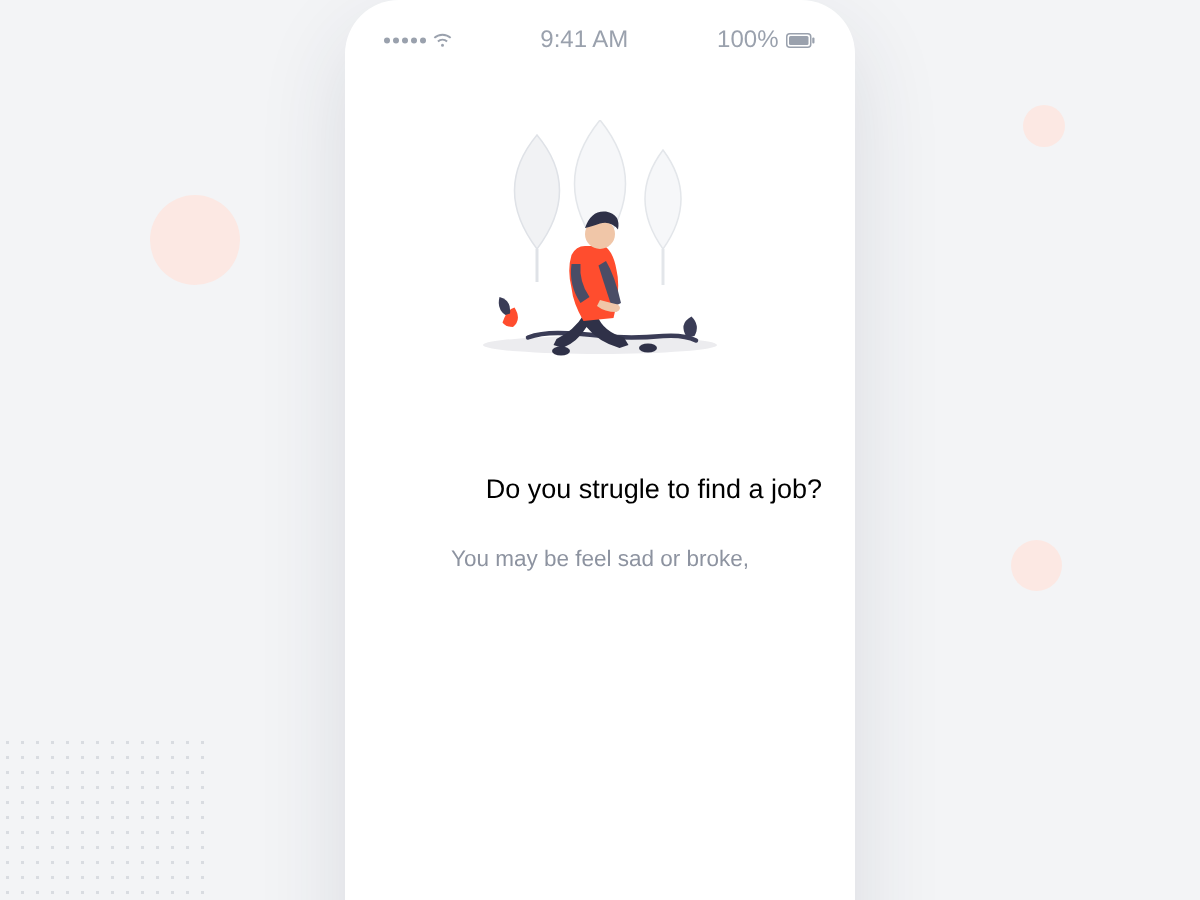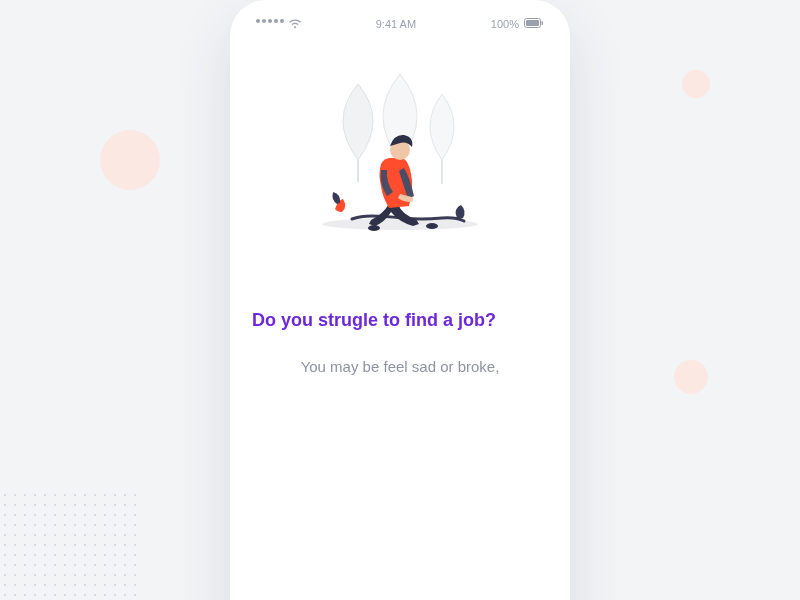--- a/index.html
+++ b/index.html
@@ -40,39 +40,39 @@
       padding: 16px 22px 22px 22px;
       z-index: 1;
       margin-top: 80px;
       display: flex;
       flex-direction: column;
     }
     .status-bar {
       display: flex;
       align-items: center;
       justify-content: space-between;
-      font-size: 11px;
+      font-size: 16px;
       color: #9aa1ad;
       padding: 2px 4px 0 4px;
     }
-    .status-left, .status-right { display: flex; align-items: flex-start; gap: 5px; }
+    .status-left, .status-right { display: flex; align-items: center; gap: 5px; }
     .sig-dots { display: flex; gap: 2px; }
     .sig-dots span { width: 4px; height: 4px; background:#9aa1ad; border-radius:50%; display:block; }
     .wifi-icon, .battery-icon { display:inline-flex; }
     .illustration {
       margin: 44px auto 0 auto;
       width: 240px; height: 190px;
       display:flex; align-items:center; justify-content:center;
     }
     .headline {
       margin-top: 46px;
-      text-align:left;
+      text-align:right;
       font-size: 18px;
-      font-weight: 700;
-      color: #6d28d9;
+      font-weight: 400;
+      color: #000000;
     }
     .subtext {
       margin-top: 22px;
       text-align:center;
       font-size: 15px;
       color: #8d93a0;
       line-height: 1.9;
     }
   </style>
 </head>

